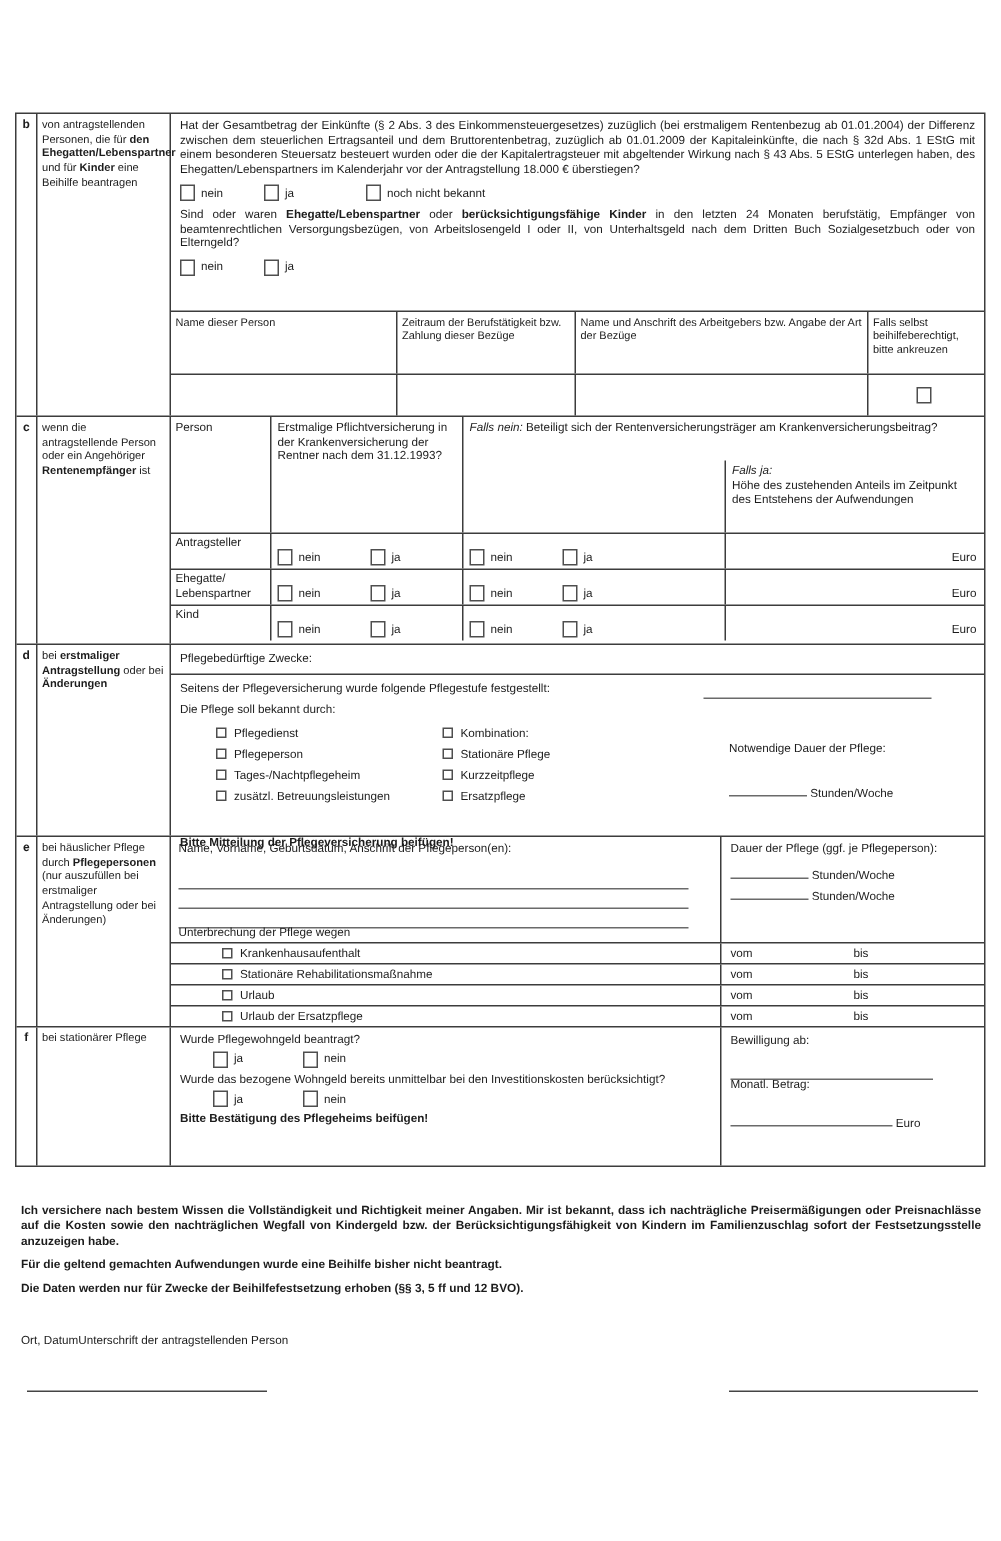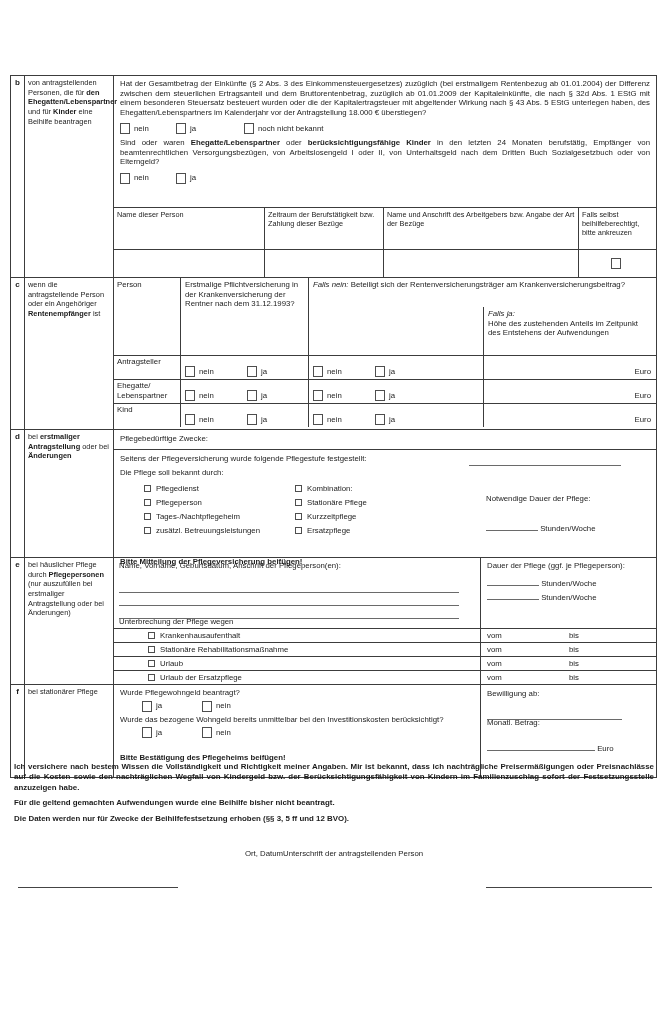--- a/index.html
+++ b/index.html
@@ -89,30 +89,30 @@
   .e-reason{display:flex;align-items:center;padding-left:34px}
   .e-vb span.vom{position:absolute;left:6px;top:2px}
   .e-vb span.bis{position:absolute;left:88px;top:2px}
 
   
   .sec-f{height:93px}
   .f-left{width:367px;border-right:1px solid var(--line);padding:3px 6px}
   .f-right{flex:1;padding:4px 6px;position:relative}
   .f-janein{display:flex;align-items:center;margin:2px 0 2px 22px;height:13px}
   .f-janein .cb-item:first-child{width:60px}
-  .f-note{font-weight:bold;margin-top:14px}
+  .f-note{font-weight:bold;margin-top:2px}
   .f-line1{position:absolute;left:6px;top:26px;width:135px}
   .f-betrag{position:absolute;left:6px;top:33px}
   .f-line2row{position:absolute;left:6px;top:57px}
 
   
-  .footer{position:absolute;left:14px;top:762px;width:640px}
+  .footer{position:absolute;left:14px;top:802px;width:640px}
   .decl{font-weight:bold;font-size:7.9px;line-height:1.32}
   .decl + .decl{margin-top:5px}
-  .sig-labels{display:flex;justify-content:center;margin-top:25px;font-size:7.8px}
+  .sig-labels{display:flex;justify-content:flex-start;margin-top:25px;font-size:7.8px}
   .sig-lines{position:relative;margin-top:28px;height:2px}
   .sig-line-left{position:absolute;left:4px;top:0;width:160px;border-bottom:1px solid #444}
   .sig-line-right{position:absolute;right:2px;top:0;width:166px;border-bottom:1px solid #444}
 </style>
 </head>
 <body>
 
 <div class="form">
 
   <div class="sec sec-b">

